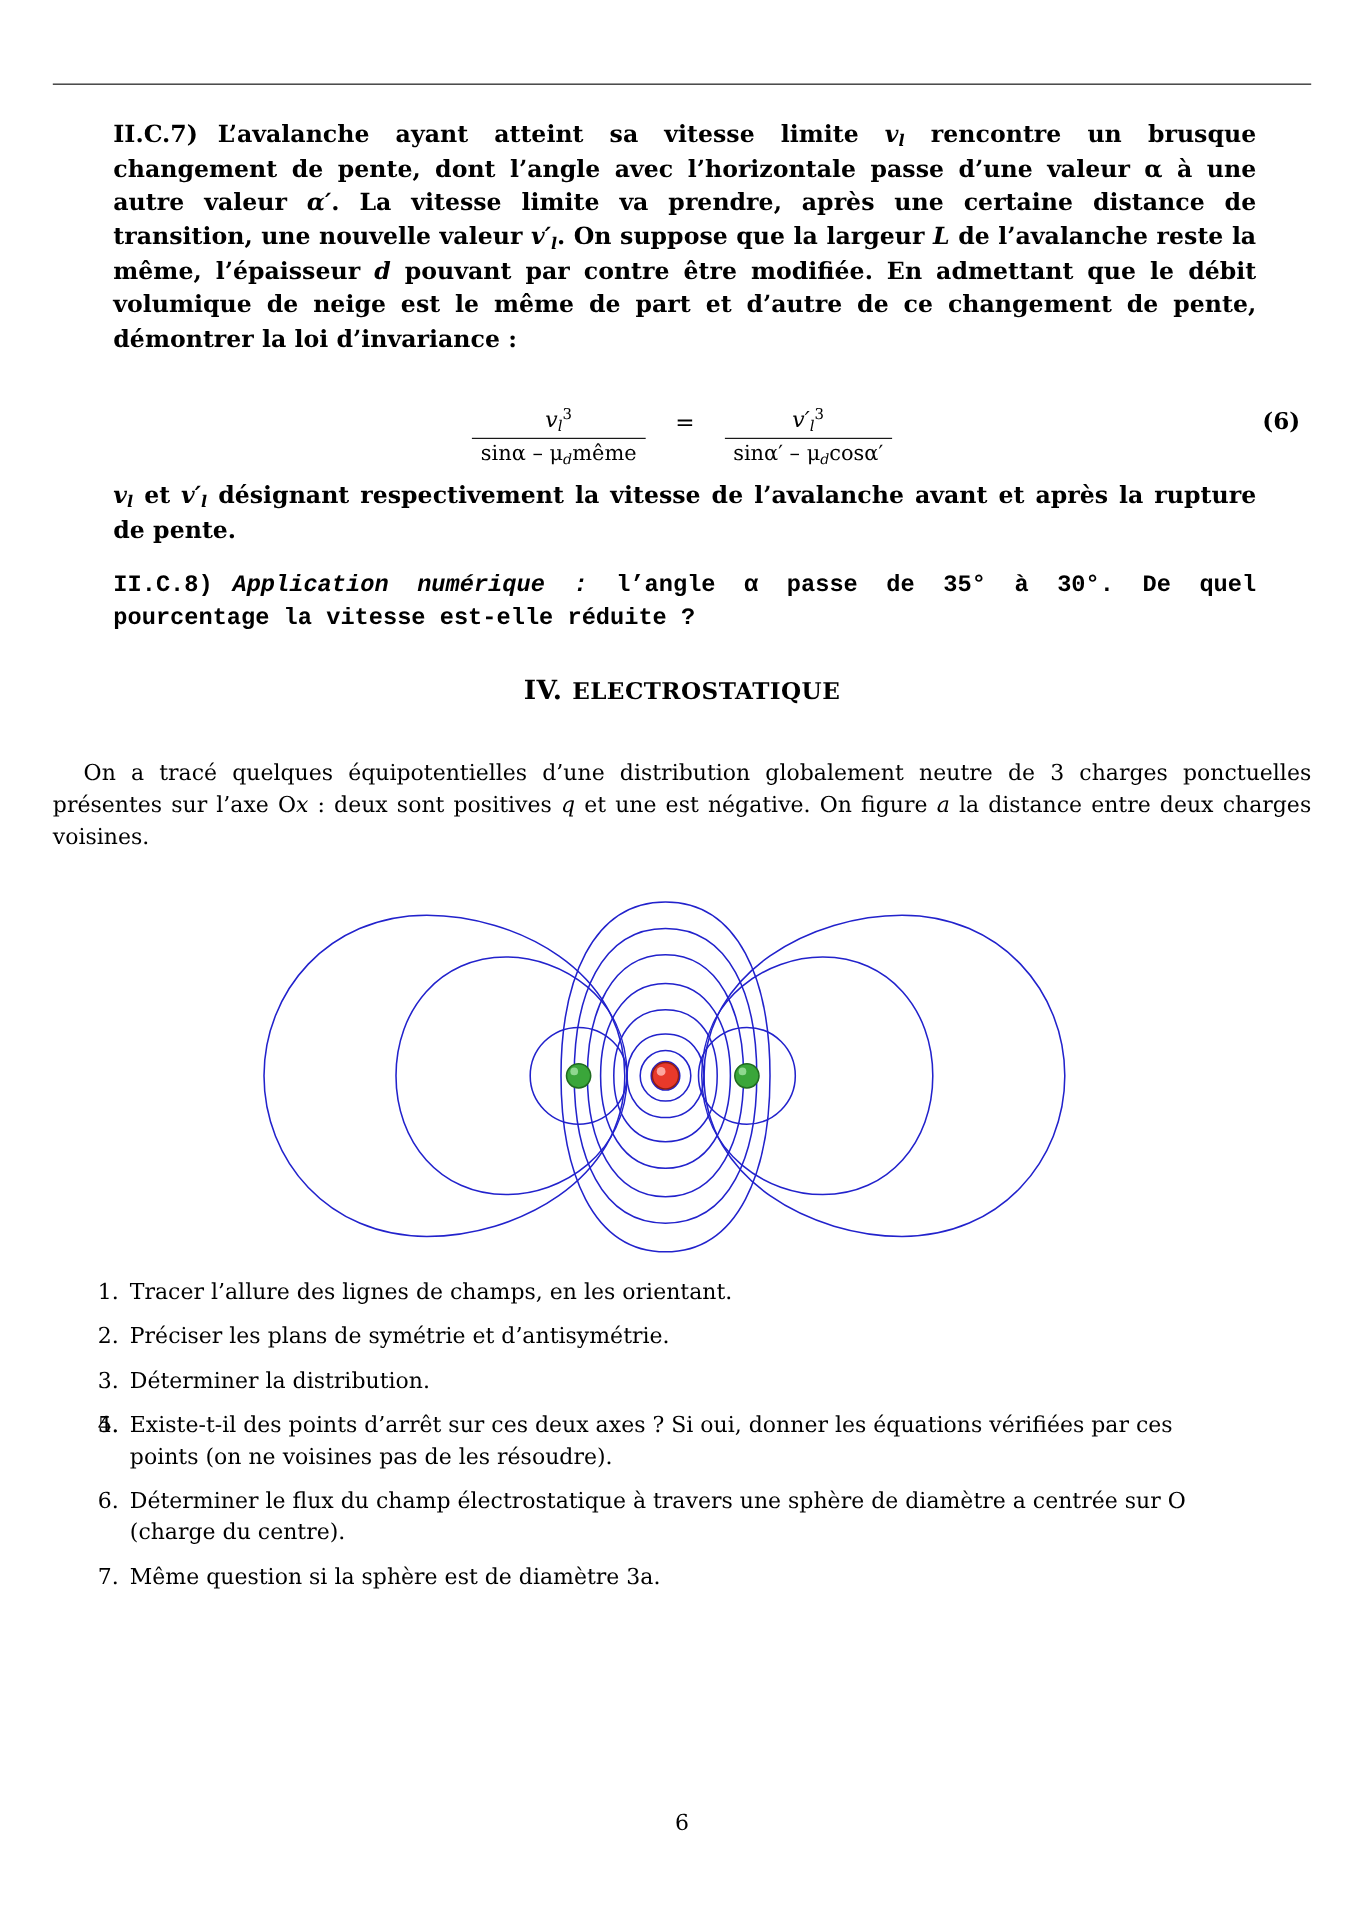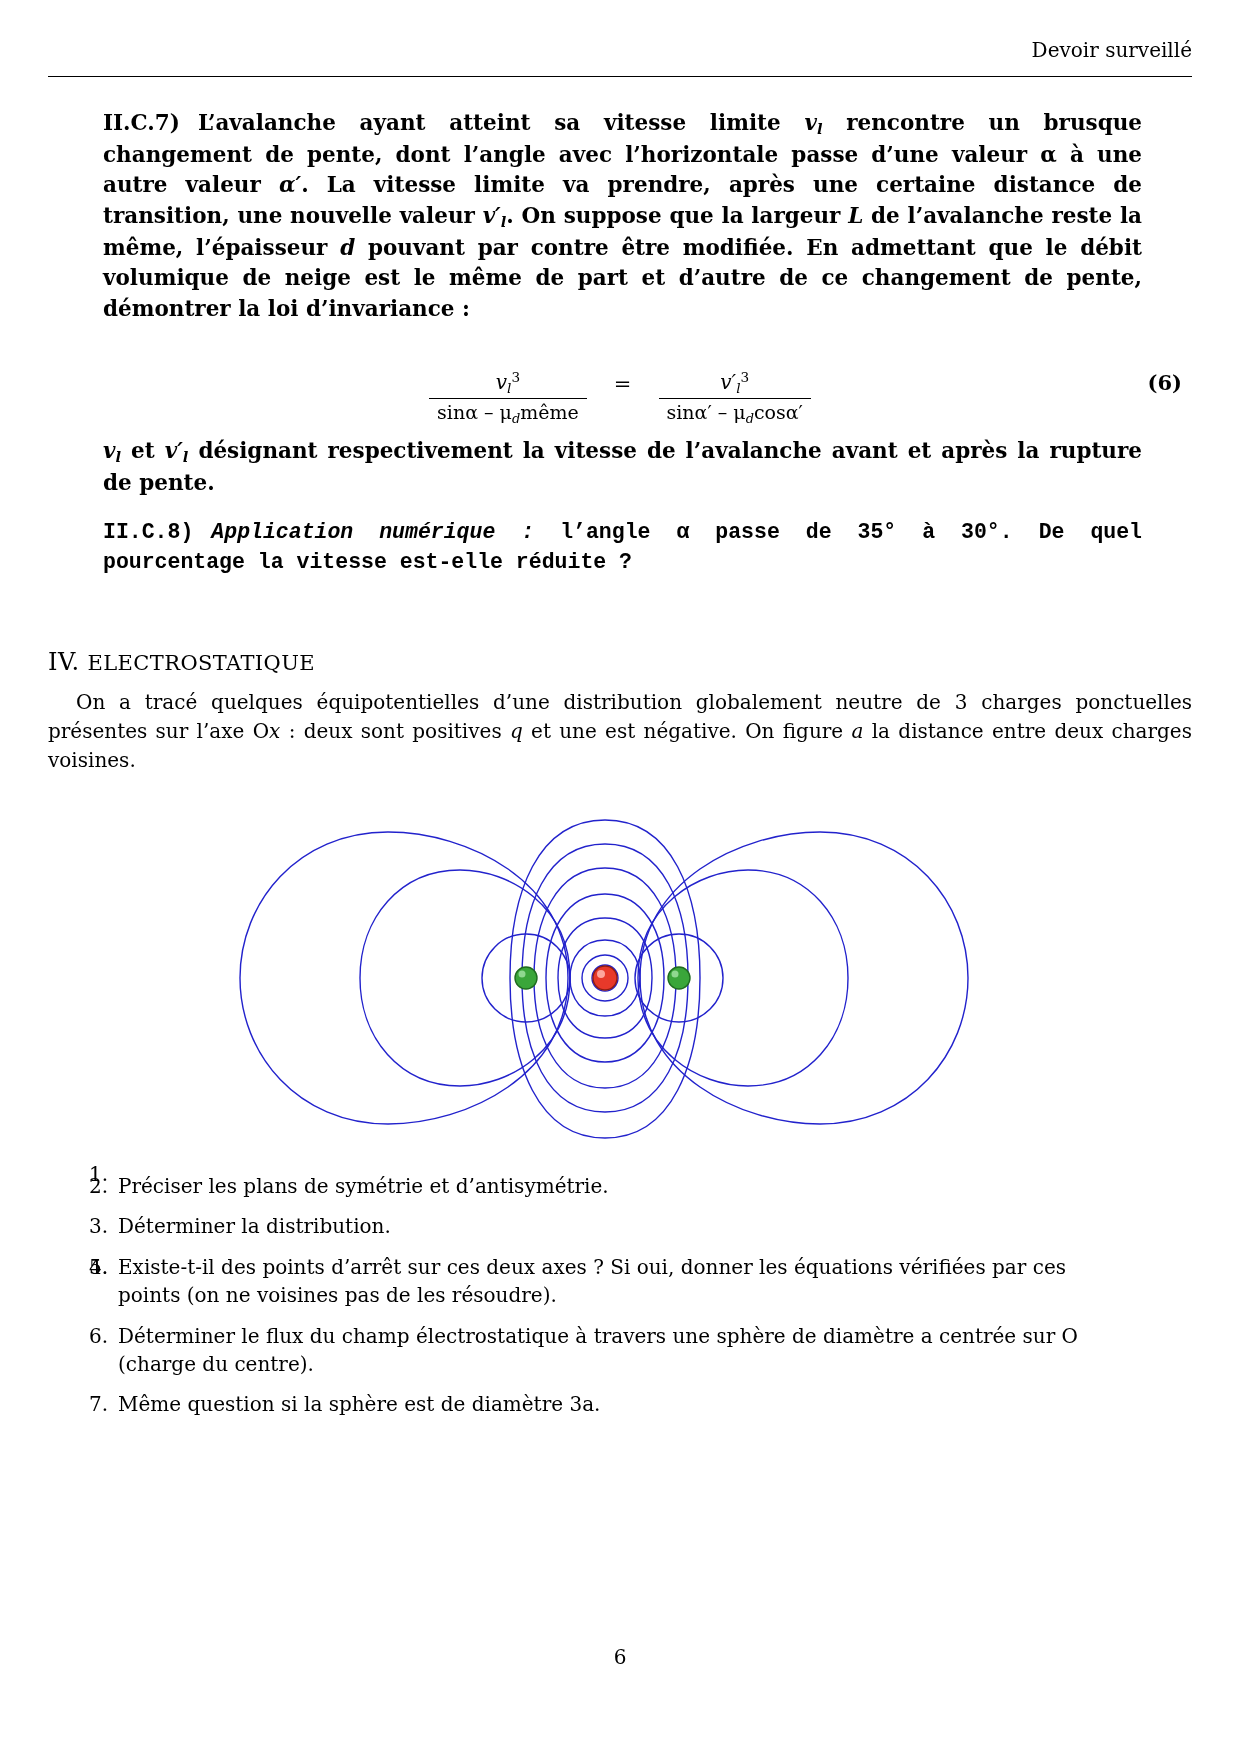--- a/index.html
+++ b/index.html
@@ -113,24 +113,25 @@
     font-family: "DejaVu Serif", serif;
   }
 
   .para-bold.after-eq { margin-top: 16px; }
   .para-bold.q8 { margin-top: 18px; font-family: Liberation Mono, monospace; }
 
   
   .section-title {
     position: absolute;
     left: 48px;
-    top: 648px;
-    width: 1144px;
-    font-family: "DejaVu Serif", serif;
-    font-weight: normal;
+    top: 612px;
+    width: 1144px;
+    text-align: center;
+    font-family: "DejaVu Serif", serif;
+    font-weight: bold;
     font-size: 24px;
     letter-spacing: 0.4px;
   }
   .section-title .smallcaps {
     font-size: 21px;
   }
   .section-title .cap1 { font-size: 24px; }
 
   
   .intro {
@@ -186,21 +187,20 @@
     text-align: center;
     font-size: 20px;
     font-family: "DejaVu Serif", serif;
   }
 </style>
 </head>
 <body>
 
 <div class="page">
 
-  <div class="header">Devoir surveillé</div>
   <div class="header-rule"></div>
 
   <div class="content">
 
     <p class="para-bold">
       <span class="tag">II.C.7)</span><span>L’avalanche ayant atteint sa vitesse limite </span><span class="it">v</span><span class="it sub">l</span><span> rencontre un brusque changement de pente, dont l’angle avec l’horizontale passe d’une valeur </span><span>α</span><span> à une autre valeur </span><span class="it">α′</span><span>. La vitesse limite va prendre, après une certaine distance de transition, une nouvelle valeur </span><span class="it">v′</span><span class="it sub">l</span><span>. On suppose que la largeur </span><span class="it">L</span><span> de l’avalanche reste la même, l’épaisseur </span><span class="it">d</span><span> pouvant par contre être modifiée. En admettant que le débit volumique de neige est le même de part et d’autre de ce changement de pente, démontrer la loi d’invariance :</span>
     </p>
 
     <div class="equation-row">
       <div class="eqwrap">
@@ -294,20 +294,21 @@
         <circle cx="627" cy="184" r="3.5" fill="#9fe09f" opacity="0.85"></circle>
         <circle cx="557" cy="188" r="12" fill="#e8392a" stroke="#8e1c12" stroke-width="1.4"></circle>
         <circle cx="553" cy="184" r="4" fill="#ffb3aa" opacity="0.9"></circle>
       </g>
     </svg>
   </div>
 
   <div class="qlist">
     <div class="qitem">
       <span class="num">1.</span>
+      <span>Tracer l’allure des lignes de champs, en les orientant.</span>
     </div>
     <div class="qitem">
       <span class="num">2.</span>
       <span>Préciser les plans de symétrie et d’antisymétrie.</span>
     </div>
     <div class="qitem">
       <span class="num">3.</span>
       <span>Déterminer la distribution.</span>
     </div>
     <div class="qitem">

